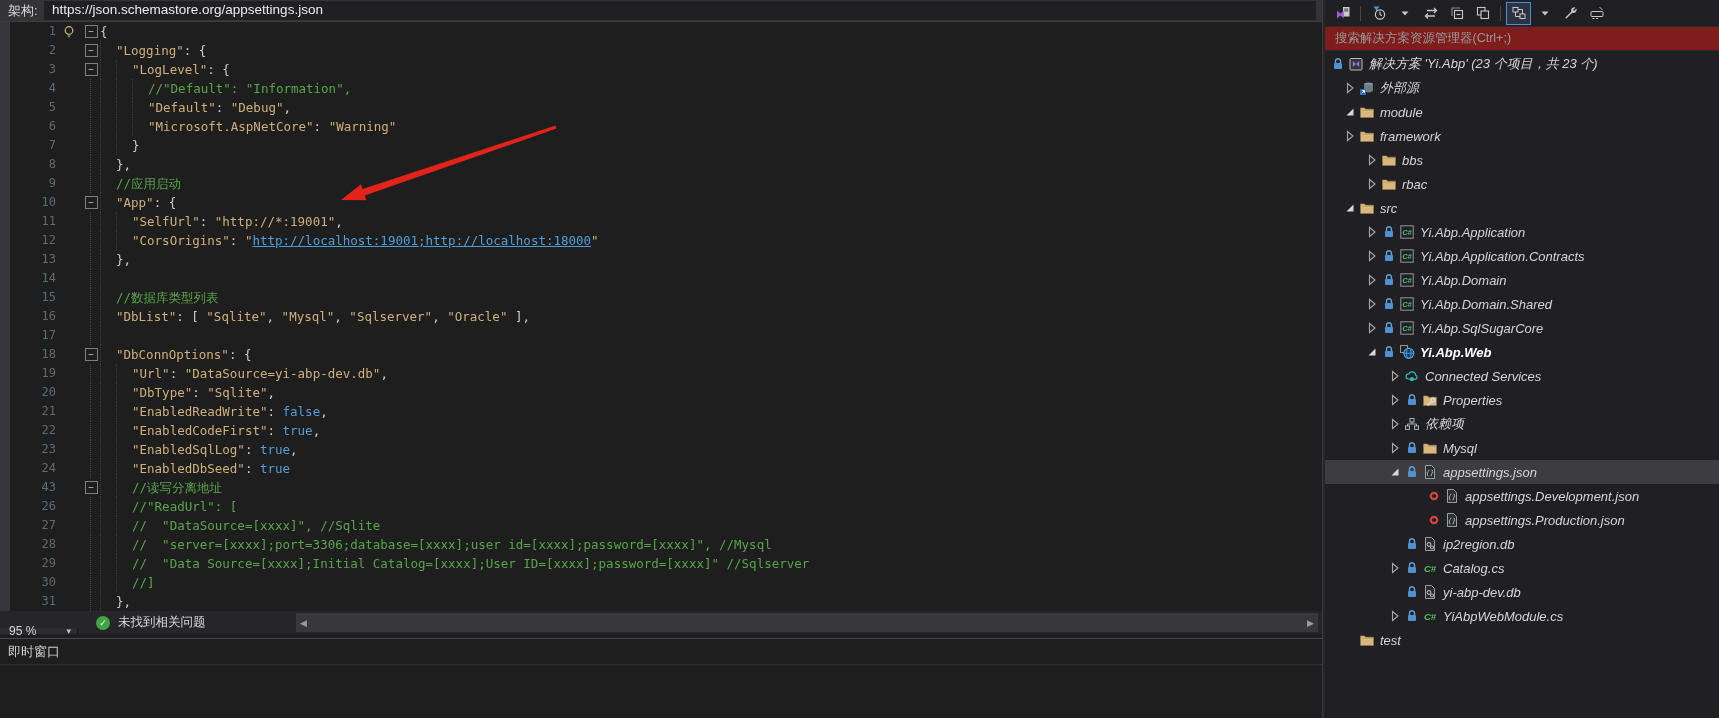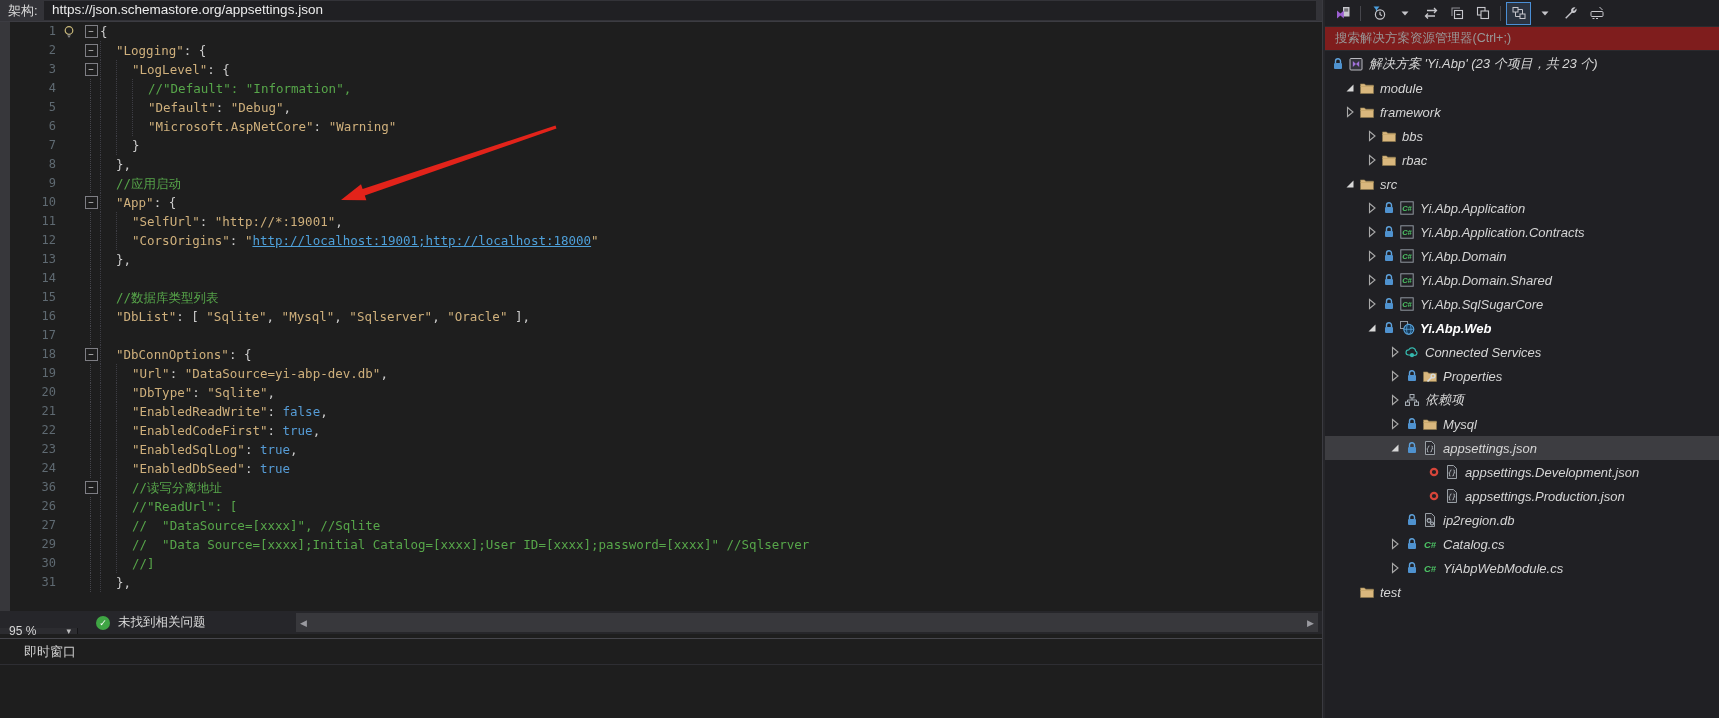--- a/index.html
+++ b/index.html
@@ -40,21 +40,21 @@
   .health{position:absolute;left:96px;top:0;bottom:0;display:flex;align-items:center;font-size:12.5px;color:#dcdcdc;}
   .check-circle{width:14px;height:14px;border-radius:50%;background:#3fa544;color:#fff;font-size:9px;
                 line-height:14px;text-align:center;margin-right:8px;}
   .hscroll{position:absolute;left:296px;right:4px;top:2px;bottom:2px;background:#38383c;
            display:flex;align-items:center;justify-content:space-between;}
   .scroll-arrow{font-size:9px;color:#9a9aa0;padding:0 4px;}
 
   
   .immediate{position:absolute;left:0;top:638px;width:1322px;height:80px;background:#1e1e1e;
              border-top:1px solid #46464c;}
-  .imm-header{height:25px;line-height:25px;padding-left:24px;font-size:13px;color:#cfcfcf;
+  .imm-header{height:25px;line-height:25px;padding-left:8px;font-size:13px;color:#cfcfcf;
               border-bottom:1px solid #2e2e33;}
   .imm-body{height:54px;}
 
   
   .vdivider{position:absolute;left:1322px;top:0;width:3px;height:718px;background:#26262a;
             border-left:1px solid #3a3a40;}
 
   
   .explorer{position:absolute;left:1325px;top:0;width:394px;height:718px;background:#202024;}
   .sx-toolbar{height:26px;display:flex;align-items:center;padding-left:5px;gap:1px;}
@@ -109,23 +109,24 @@
           <div class="cl"><span class="num">15</span><span class="glyph"></span><span class="fold"><span class="fline"></span></span><span class="codeseg"><span class="gcell"></span><span class="tc">//数据库类型列表</span></span></div>
           <div class="cl"><span class="num">16</span><span class="glyph"></span><span class="fold"><span class="fline"></span></span><span class="codeseg"><span class="gcell"></span><span class="tk">"DbList"</span><span class="tp">: [ </span><span class="ts">"Sqlite"</span><span class="tp">, </span><span class="ts">"Mysql"</span><span class="tp">, </span><span class="ts">"Sqlserver"</span><span class="tp">, </span><span class="ts">"Oracle"</span><span class="tp"> ],</span></span></div>
           <div class="cl"><span class="num">17</span><span class="glyph"></span><span class="fold"><span class="fline"></span></span><span class="codeseg"><span class="gcell"></span></span></div>
           <div class="cl"><span class="num">18</span><span class="glyph"></span><span class="fold"><span class="foldbox">−</span></span><span class="codeseg"><span class="gcell"></span><span class="tk">"DbConnOptions"</span><span class="tp">: {</span></span></div>
           <div class="cl"><span class="num">19</span><span class="glyph"></span><span class="fold"><span class="fline"></span></span><span class="codeseg"><span class="gcell"></span><span class="gcell"></span><span class="tk">"Url"</span><span class="tp">: </span><span class="ts">"DataSource=yi-abp-dev.db"</span><span class="tp">,</span></span></div>
           <div class="cl"><span class="num">20</span><span class="glyph"></span><span class="fold"><span class="fline"></span></span><span class="codeseg"><span class="gcell"></span><span class="gcell"></span><span class="tk">"DbType"</span><span class="tp">: </span><span class="ts">"Sqlite"</span><span class="tp">,</span></span></div>
           <div class="cl"><span class="num">21</span><span class="glyph"></span><span class="fold"><span class="fline"></span></span><span class="codeseg"><span class="gcell"></span><span class="gcell"></span><span class="tk">"EnabledReadWrite"</span><span class="tp">: </span><span class="tb">false</span><span class="tp">,</span></span></div>
           <div class="cl"><span class="num">22</span><span class="glyph"></span><span class="fold"><span class="fline"></span></span><span class="codeseg"><span class="gcell"></span><span class="gcell"></span><span class="tk">"EnabledCodeFirst"</span><span class="tp">: </span><span class="tb">true</span><span class="tp">,</span></span></div>
           <div class="cl"><span class="num">23</span><span class="glyph"></span><span class="fold"><span class="fline"></span></span><span class="codeseg"><span class="gcell"></span><span class="gcell"></span><span class="tk">"EnabledSqlLog"</span><span class="tp">: </span><span class="tb">true</span><span class="tp">,</span></span></div>
           <div class="cl"><span class="num">24</span><span class="glyph"></span><span class="fold"><span class="fline"></span></span><span class="codeseg"><span class="gcell"></span><span class="gcell"></span><span class="tk">"EnabledDbSeed"</span><span class="tp">: </span><span class="tb">true</span></span></div>
-          <div class="cl"><span class="num">36</span><span class="glyph"></span><span class="fold"><span class="foldbox">−</span></span><span class="codeseg"><span class="gcell"></span><span class="gcell"></span><span class="tc">//读写分离地址</span></span></div>
+          <div class="cl"><span class="num">43</span><span class="glyph"></span><span class="fold"><span class="foldbox">−</span></span><span class="codeseg"><span class="gcell"></span><span class="gcell"></span><span class="tc">//读写分离地址</span></span></div>
           <div class="cl"><span class="num">26</span><span class="glyph"></span><span class="fold"><span class="fline"></span></span><span class="codeseg"><span class="gcell"></span><span class="gcell"></span><span class="tc">//"ReadUrl": [</span></span></div>
           <div class="cl"><span class="num">27</span><span class="glyph"></span><span class="fold"><span class="fline"></span></span><span class="codeseg"><span class="gcell"></span><span class="gcell"></span><span class="tc">//  "DataSource=[xxxx]", //Sqlite</span></span></div>
+          <div class="cl"><span class="num">28</span><span class="glyph"></span><span class="fold"><span class="fline"></span></span><span class="codeseg"><span class="gcell"></span><span class="gcell"></span><span class="tc">//  "server=[xxxx];port=3306;database=[xxxx];user id=[xxxx];password=[xxxx]", //Mysql</span></span></div>
           <div class="cl"><span class="num">29</span><span class="glyph"></span><span class="fold"><span class="fline"></span></span><span class="codeseg"><span class="gcell"></span><span class="gcell"></span><span class="tc">//  "Data Source=[xxxx];Initial Catalog=[xxxx];User ID=[xxxx];password=[xxxx]" //Sqlserver</span></span></div>
           <div class="cl"><span class="num">30</span><span class="glyph"></span><span class="fold"><span class="fline"></span></span><span class="codeseg"><span class="gcell"></span><span class="gcell"></span><span class="tc">//]</span></span></div>
           <div class="cl"><span class="num">31</span><span class="glyph"></span><span class="fold"><span class="fline"></span></span><span class="codeseg"><span class="gcell"></span><span class="tp">},</span></span></div>
         </div>
       <svg class="arrow-overlay" width="1322" height="589" viewBox="0 0 1322 589">
         <polygon points="555.5,103.6 362.6,167.0 361.0,162.2 341,178 366.4,178.3 364.8,173.6 556.5,106.4" fill="#e2231a"></polygon>
       </svg>
     </div>
 
     <div class="status-row">
@@ -237,20 +238,37 @@
               <path d="M4.8 5l3.2 3-3.2 3z" fill="#a071d8"></path>
               <path d="M11.2 5L8 8l3.2 3z" fill="#a071d8"></path>
             </svg>
           </span>
           <span class="tlabel">解决方案 'Yi.Abp' (23 个项目，共 23 个)</span>
         </div>
         <div class="trow">
           <span style="display:inline-block;width:17px;flex:none"></span>
           <span class="texp">
             <svg width="16" height="16" viewBox="0 0 16 16">
+              <path d="M5.5 3.5L11 8l-5.5 4.5z" fill="none" stroke="#a8a8a8" stroke-width="1.1"></path>
+            </svg>
+          </span>
+          <span class="tic">
+            <svg width="16" height="16" viewBox="0 0 16 16">
+              <ellipse cx="9.5" cy="4.4" rx="4.4" ry="1.8" fill="#8a97a3"></ellipse>
+              <path d="M5.1 4.4v6.2c0 1 2 1.8 4.4 1.8s4.4-.8 4.4-1.8V4.4" fill="#6f7c88"></path>
+              <rect x="1" y="9" width="6" height="6" fill="#2a71b8"></rect>
+              <path d="M2.8 13.2l2.6-2.6M5.4 12.8v-2.2H3.2" stroke="#fff" stroke-width="1" fill="none"></path>
+            </svg>
+          </span>
+          <span class="tlabel">外部源</span>
+        </div>
+        <div class="trow">
+          <span style="display:inline-block;width:17px;flex:none"></span>
+          <span class="texp">
+            <svg width="16" height="16" viewBox="0 0 16 16">
               <path d="M11.5 4.5v7h-7z" fill="#d8d8d8"></path>
             </svg>
           </span>
           <span class="tic">
             <svg width="16" height="16" viewBox="0 0 16 16">
               <path d="M1.5 5.8V3.9h4l1.2 1.3h7.8v8.3H1.5z" fill="#d9b77d" stroke="#8f7a4d" stroke-width="0.6"></path>
               <path d="M1.5 6.5h13" stroke="#c7a66a" stroke-width="0.8"></path>
             </svg>
           </span>
           <span class="tlabel">module</span>
@@ -600,20 +618,37 @@
             </svg>
           </span>
           <span class="tic">
             <svg width="16" height="16" viewBox="0 0 16 16">
               <text x="8" y="12" font-size="9.5" font-weight="bold" text-anchor="middle" fill="#4cc164" font-family="Liberation Sans,sans-serif">C#</text>
             </svg>
           </span>
           <span class="tlabel">Catalog.cs</span>
         </div>
         <div class="trow">
+          <span style="display:inline-block;width:78px;flex:none"></span>
+          <span class="tic">
+            <svg width="16" height="16" viewBox="0 0 16 16">
+              <path d="M5.5 7V5.2a2.5 2.5 0 0 1 5 0V7" fill="none" stroke="#5ea2dc" stroke-width="1.4"></path>
+              <rect x="4" y="7" width="8" height="6" rx="1" fill="#4f92cf"></rect>
+            </svg>
+          </span>
+          <span class="tic">
+            <svg width="16" height="16" viewBox="0 0 16 16">
+              <path d="M3.5 1.5h6l3 3v10h-9z" fill="#2b2b30" stroke="#9aa0a6"></path>
+              <circle cx="7" cy="8.5" r="1.9" fill="none" stroke="#aab2ba" stroke-width="1.1"></circle>
+              <circle cx="10" cy="11.5" r="1.5" fill="none" stroke="#aab2ba" stroke-width="1.1"></circle>
+            </svg>
+          </span>
+          <span class="tlabel">yi-abp-dev.db</span>
+        </div>
+        <div class="trow">
           <span style="display:inline-block;width:62px;flex:none"></span>
           <span class="texp">
             <svg width="16" height="16" viewBox="0 0 16 16">
               <path d="M5.5 3.5L11 8l-5.5 4.5z" fill="none" stroke="#a8a8a8" stroke-width="1.1"></path>
             </svg>
           </span>
           <span class="tic">
             <svg width="16" height="16" viewBox="0 0 16 16">
               <path d="M5.5 7V5.2a2.5 2.5 0 0 1 5 0V7" fill="none" stroke="#5ea2dc" stroke-width="1.4"></path>
               <rect x="4" y="7" width="8" height="6" rx="1" fill="#4f92cf"></rect>

